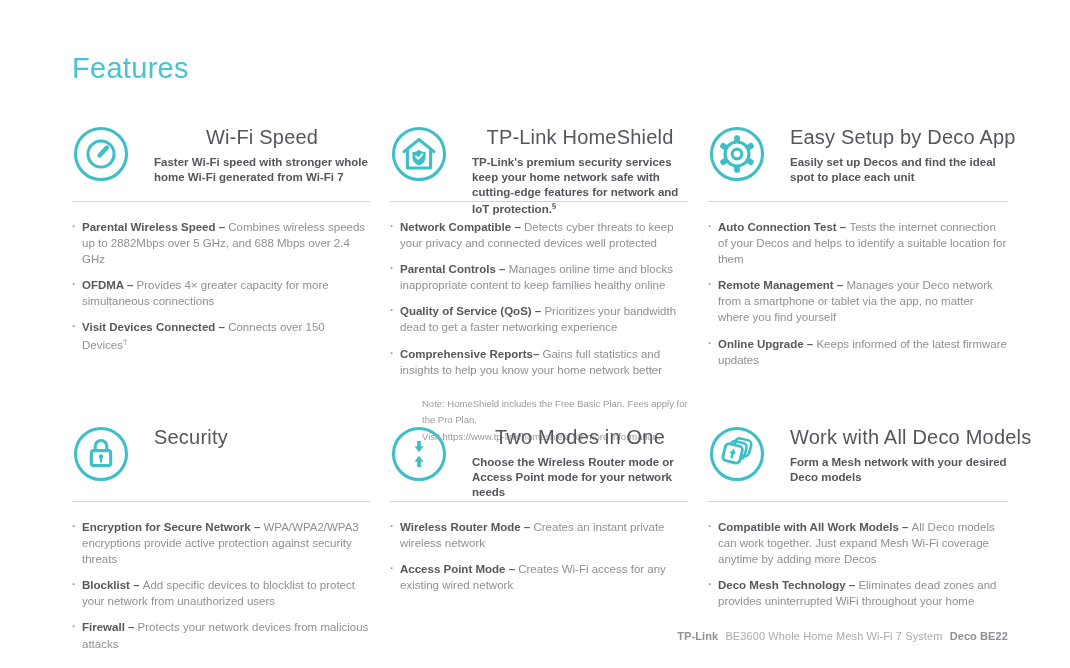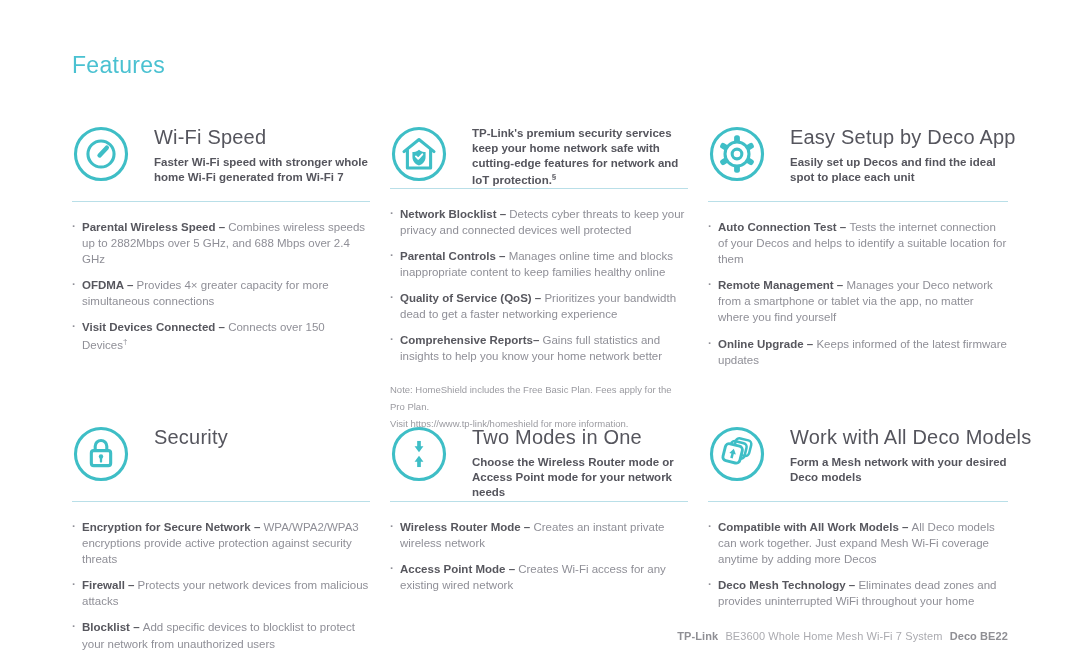--- a/index.html
+++ b/index.html
@@ -1,53 +1,53 @@
 <!DOCTYPE html>
 <html><head>
 <meta charset="utf-8">
 <style>
   html,body{margin:0;padding:0;background:#ffffff;width:1070px;height:668px;overflow:hidden;}
   body{font-family:"Liberation Sans", sans-serif;color:#55555d;position:relative;}
   .page{position:absolute;inset:0;background:#ffffff;}
 
   .features-title{
     position:absolute;left:72px;top:52px;margin:0;
-    font-size:23px;font-weight:400;color:#4ac1d1;letter-spacing:.3px;
+    font-size:29px;font-weight:400;color:#4ac1d1;letter-spacing:.3px;
   }
 
   .grid{
     position:absolute;left:72px;top:125px;width:936px;
     display:grid;grid-template-columns:298px 298px 300px;
     grid-template-rows:300px auto;column-gap:20px;
   }
 
   .feature{display:flex;flex-direction:column;}
   .feat-header{display:flex;gap:24px;height:76px;}
   .icon-circle{width:58px;height:58px;flex:none;}
   .icon-circle svg{width:58px;height:58px;display:block;}
   .feat-text{padding-top:1px;}
-  .feat-title{margin:0 0 6px 0;font-size:20px;font-weight:400;color:#55555d;letter-spacing:.2px;white-space:nowrap;}
+  .feat-title{margin:0 0 6px 0;font-size:20px;font-weight:400;color:#55555d;letter-spacing:.2px;white-space:nowrap;text-align:center;}
   .feat-sub{margin:0;font-size:11.5px;font-weight:bold;color:#55555d;line-height:1.32;}
   .feat-sub sup{font-size:8px;}
 
   .divider{border-top:1px solid #b9dfe8;width:100%;}
 
   .bullets{list-style:none;margin:17px 0 0 0;padding:0;}
   .bullet{
     position:relative;padding-left:10px;margin:0 0 10px 0;
     font-size:11.5px;line-height:1.4;color:#8f8f97;
   }
   .bullet::before{
     content:"\00B7";position:absolute;left:0;top:-1px;
     color:#8f8f97;font-weight:bold;
   }
   .bullet .lead{font-weight:bold;color:#57575e;}
   .bullet sup{font-size:8px;color:#8f8f97;}
 
-  .notes{margin-top:8px;font-size:9.5px;color:#9b9ba1;line-height:1.75;}
+  .notes{margin-top:8px;font-size:9.5px;color:#9b9ba1;line-height:1.75;margin-left:32px;}
   .notes p{margin:0;}
 
   .footer{
     position:absolute;right:62px;bottom:26px;
     font-size:11px;color:#ababb0;letter-spacing:.1px;
   }
   .footer .strong{font-weight:bold;color:#8f8f94;margin-top:42px;}
   .footer .sep{display:inline-block;width:4px;}
 
   .ic{stroke:#3ebec6;fill:none;stroke-width:3.2;}
@@ -91,26 +91,27 @@
         <span class="icon-circle">
           <svg viewBox="0 0 60 60">
             <circle class="ic" cx="30" cy="30" r="26.4"></circle>
             <path class="ic" d="M14.5 27.5 L30 15 L45.5 27.5" stroke-linecap="round" stroke-linejoin="round"></path>
             <path class="ic" d="M18 25 V44.5 H42 V25" stroke-linejoin="round"></path>
             <path class="ic-fill" d="M30 25.5 c2.4 2 5.2 2.5 6.8 2.5 v5.2 c0 5 -3.8 7.8 -6.8 8.8 c-3 -1 -6.8 -3.8 -6.8 -8.8 v-5.2 c1.6 0 4.4 -0.5 6.8 -2.5 Z"></path>
             <path class="ic-white" d="M26.8 32.5 l2.4 2.4 l4.2 -4.6" stroke-linecap="round" stroke-linejoin="round"></path>
           </svg>
         </span>
         <div class="feat-text">
+          <h2 class="feat-title">TP-Link HomeShield</h2>
           <p class="feat-sub"><span>TP-Link's premium security services keep your home network safe with cutting-edge features for network and IoT protection.</span><sup>§</sup></p>
         </div>
       </div>
       <div class="divider"></div>
       <ul class="bullets">
-        <li class="bullet"><span class="lead">Network Blocklist – </span><span>Detects cyber threats to keep your privacy and connected devices well protected</span></li>
+        <li class="bullet"><span class="lead">Network Compatible – </span><span>Detects cyber threats to keep your privacy and connected devices well protected</span></li>
         <li class="bullet"><span class="lead">Parental Controls – </span><span>Manages online time and blocks inappropriate content to keep families healthy online</span></li>
         <li class="bullet"><span class="lead">Quality of Service (QoS) – </span><span>Prioritizes your bandwidth dead to get a faster networking experience</span></li>
         <li class="bullet"><span class="lead">Comprehensive Reports– </span><span>Gains full statistics and insights to help you know your home network better</span></li>
       </ul>
       <div class="notes">
         <p>Note: HomeShield includes the Free Basic Plan. Fees apply for the Pro Plan.</p>
         <p>Visit https://www.tp-link/homeshield for more information.</p>
       </div>
     </section>
 
@@ -155,22 +156,22 @@
             <line x1="30" y1="33" x2="30" y2="37.8" stroke="#3ebec6" stroke-width="2.4" stroke-linecap="round"></line>
           </svg>
         </span>
         <div class="feat-text">
           <h2 class="feat-title">Security</h2>
         </div>
       </div>
       <div class="divider"></div>
       <ul class="bullets">
         <li class="bullet"><span class="lead">Encryption for Secure Network – </span><span>WPA/WPA2/WPA3 encryptions provide active protection against security threats</span></li>
+        <li class="bullet"><span class="lead">Blocklist – </span><span>Add specific devices to blocklist to protect your network from unauthorized users</span></li>
         <li class="bullet"><span class="lead">Firewall – </span><span>Protects your network devices from malicious attacks</span></li>
-        <li class="bullet"><span class="lead">Blocklist – </span><span>Add specific devices to blocklist to protect your network from unauthorized users</span></li>
       </ul>
     </section>
 
     <section class="feature">
       <div class="feat-header">
         <span class="icon-circle">
           <svg viewBox="0 0 60 60">
             <circle class="ic" cx="30" cy="30" r="26.4"></circle>
             <line x1="30" y1="16.5" x2="30" y2="23" stroke="#3ebec6" stroke-width="3.8"></line>
             <polygon class="ic-fill" points="25.4,22 34.6,22 30,28.2"></polygon>

